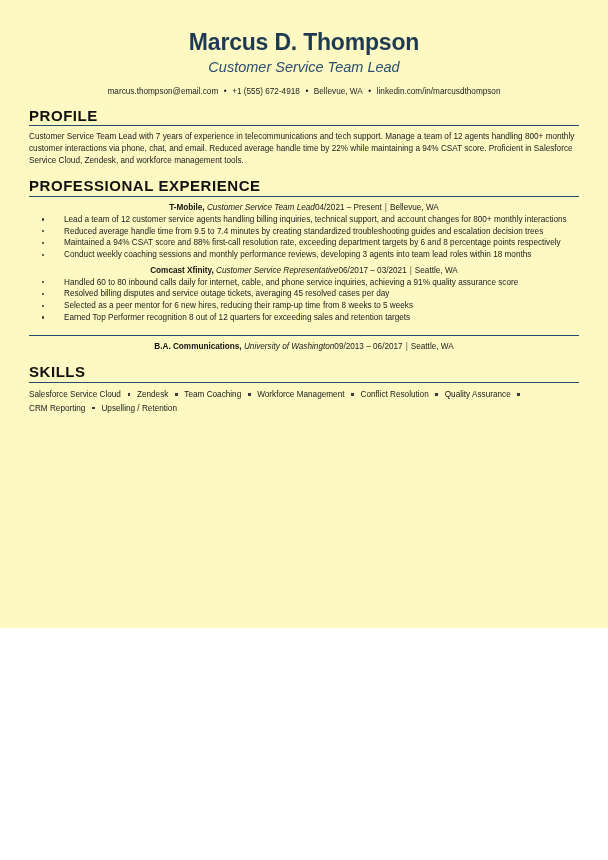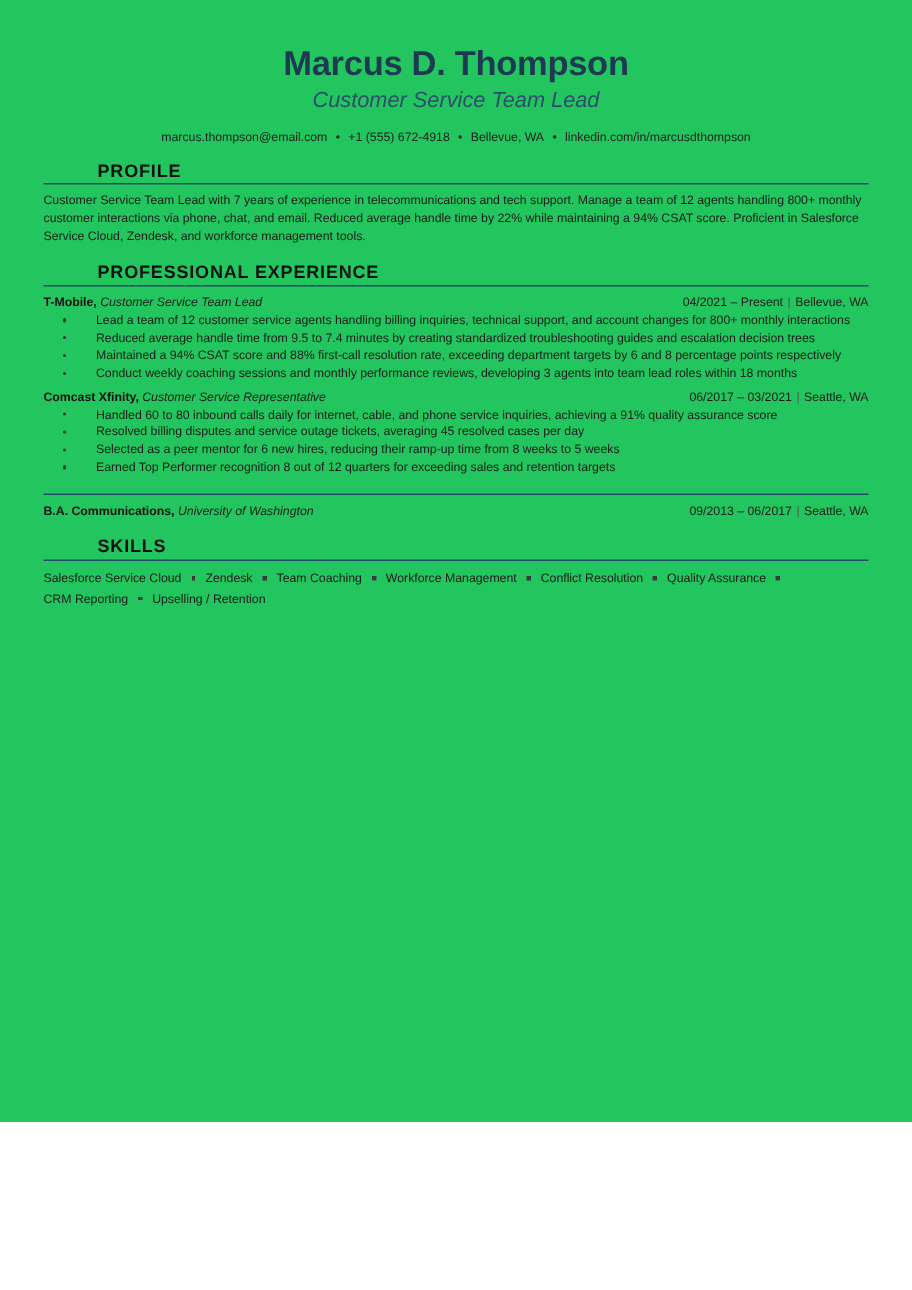--- a/index.html
+++ b/index.html
@@ -9,24 +9,24 @@
   }
   body {
     width: 608px;
     height: 860px;
     font-family: "Liberation Sans", sans-serif;
     color: #1a1a1a;
     overflow: hidden;
   }
   .page {
     width: 608px;
-    height: 748px;
+    height: 628px;
     box-sizing: border-box;
     padding: 26px 29px 20px 29px;
-    background: #22c55e;
+    background: #fef9c3;
     position: relative;
   }
 
   
   .header {
     text-align: center;
     padding-top: 3px;
   }
   .full-name {
     font-size: 23px;
@@ -57,47 +57,46 @@
     display: inline-block;
     width: 14px;
     text-align: center;
     font-size: 8.2px;
     color: #222;
   }
 
   
   .section { margin-top: 11px; }
   .section-title {
-    font-size: 12px;
+    font-size: 15px;
     font-weight: bold;
     letter-spacing: 0.55px;
     color: #111111;
     padding-bottom: 1.5px;
-    margin-left: 36px;
   }
   .section-rule {
     height: 0;
     border-bottom: 1.6px solid #234b6b;
     margin-bottom: 5px;
   }
 
   
   .profile-text {
     font-size: 8.2px;
     line-height: 1.42;
     color: #1a1a1a;
     text-align: left;
   }
 
   
   .entry { margin-bottom: 4px; }
   .entry:last-child { margin-bottom: 12px; }
   .entry-head {
     display: flex;
-    justify-content: space-between;
+    justify-content: center;
     align-items: baseline;
     font-size: 8.2px;
     line-height: 1.35;
   }
   .entry-left { white-space: nowrap; }
   .entry-org { font-weight: bold; color: #111; }
   .entry-role { font-style: italic; color: #1a1a1a; }
   .entry-meta {
     white-space: nowrap;
     color: #1a1a1a;

